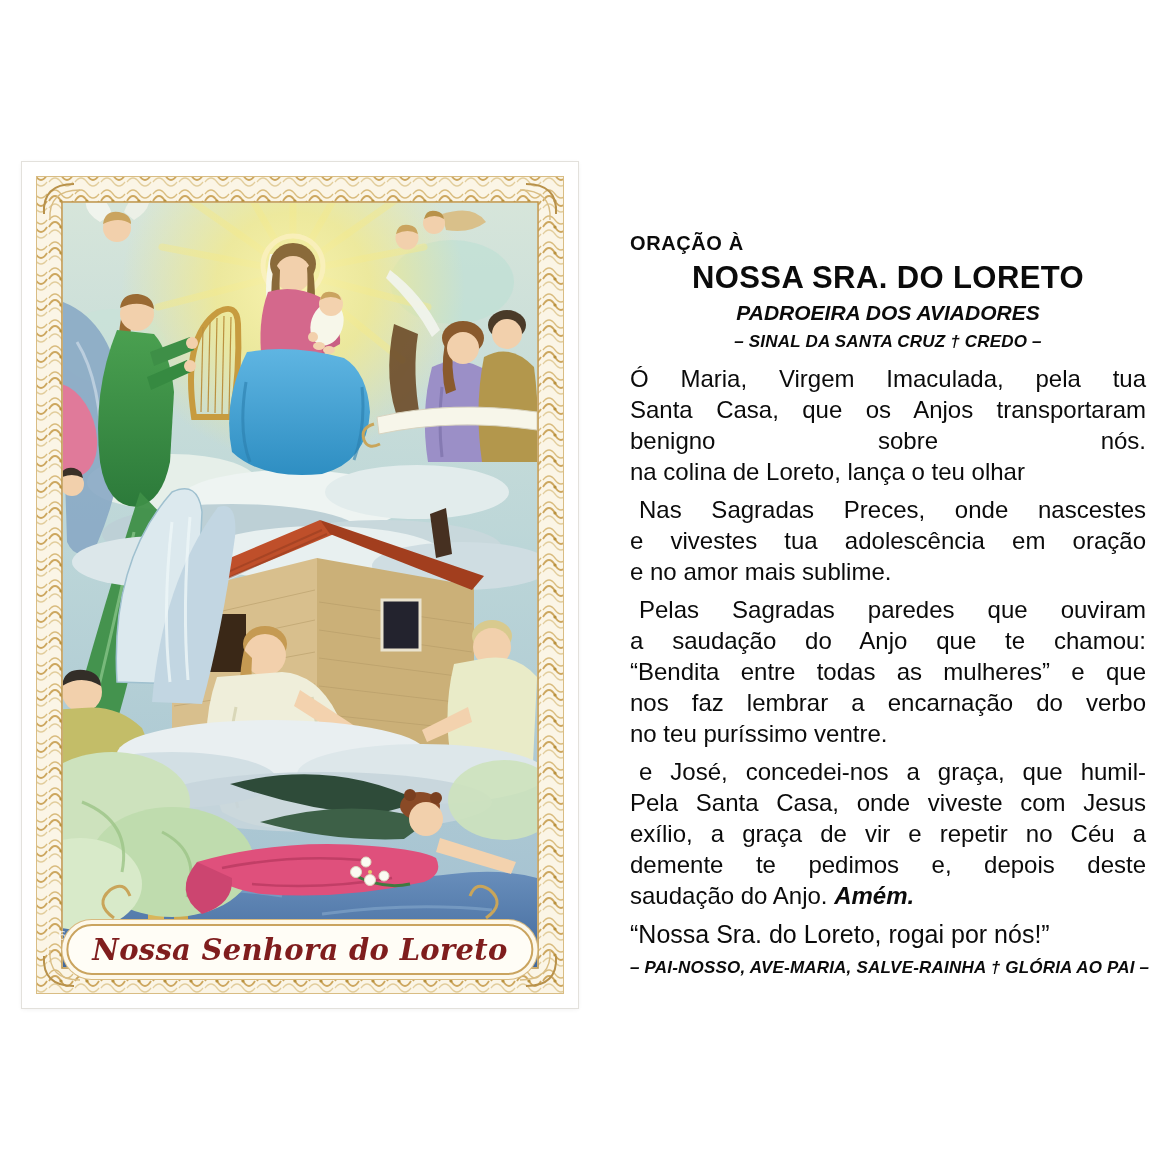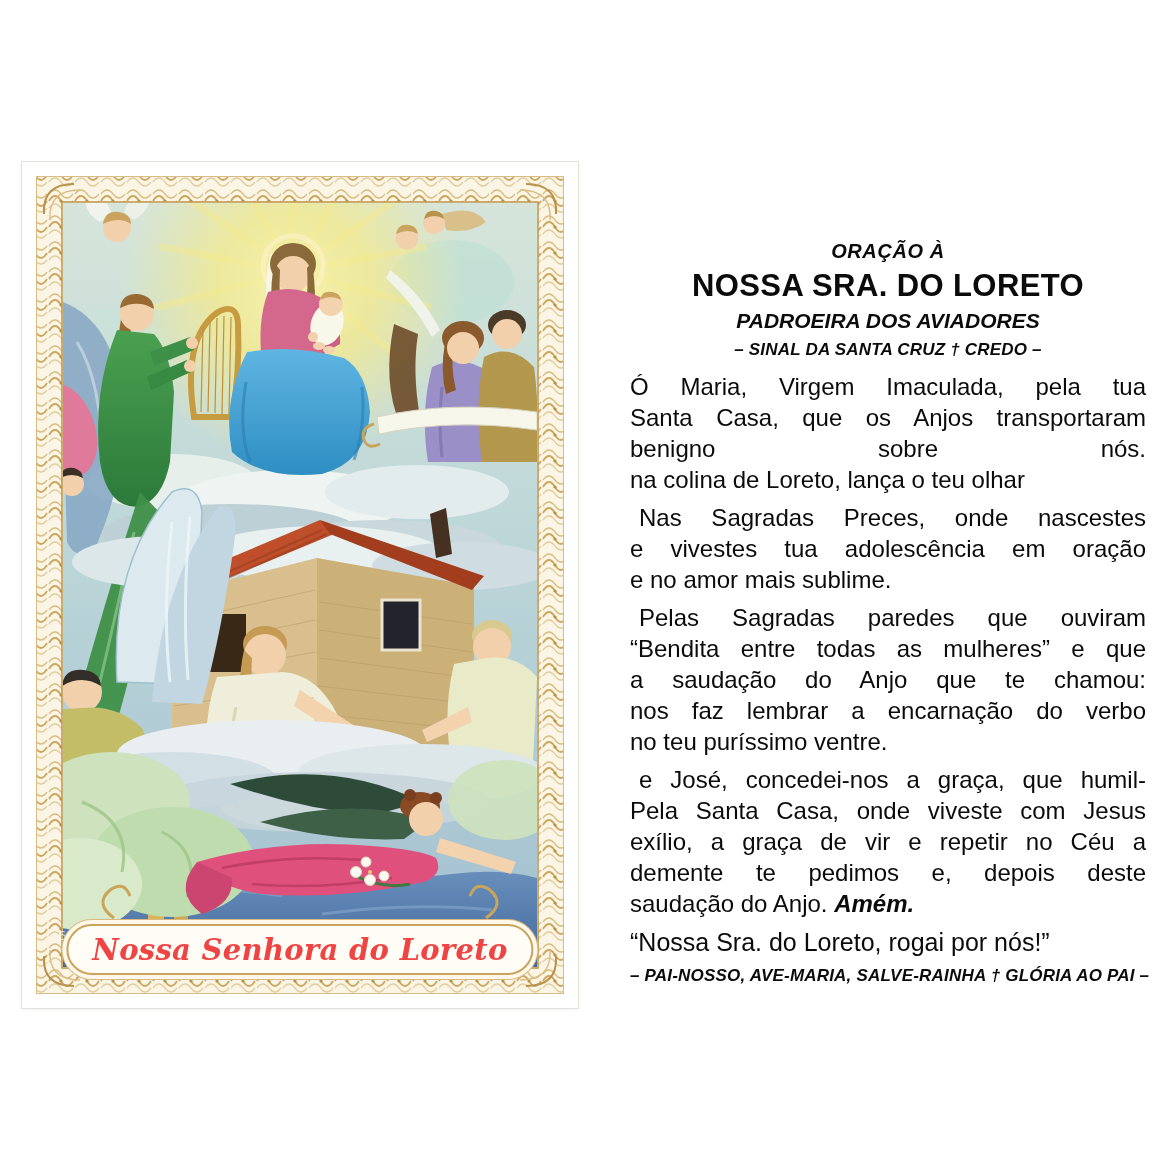--- a/index.html
+++ b/index.html
@@ -9,27 +9,27 @@
 
   
   .card{position:absolute;left:22px;top:162px;width:556px;height:846px;background:#ffffff;
         box-shadow:0 0 0 1px #e3e1dc,0 1px 5px rgba(0,0,0,.07);}
   .card svg{position:absolute;left:0;top:0;}
   .caption-pill{position:absolute;left:50%;bottom:33px;transform:translateX(-50%);
         height:47px;padding:0 24px;display:flex;align-items:center;justify-content:center;
         background:#fffdf6;border:2px solid #caa45f;border-radius:28px;
         box-shadow:0 0 0 4px #fdf8ea,0 0 0 5px #d8ba80;white-space:nowrap;}
   .caption-pill span{font-family:"DejaVu Serif",serif;font-weight:bold;font-style:italic;
-        font-size:29px;color:#ef4444;letter-spacing:.3px;}
+        font-size:29px;color:#7f1d1d;letter-spacing:.3px;}
   .plate{position:absolute;left:36px;top:766px;font-size:13px;color:rgba(255,255,255,.72);
         font-family:"DejaVu Sans",sans-serif;}
 
   
   .prayer{position:absolute;left:630px;top:232px;width:516px;}
-  .h1{text-align:center;font-weight:bold;font-size:20px;letter-spacing:.6px;margin:8px 0 5px;font-style:italic;}
+  .h1{text-align:left;font-weight:bold;font-size:20px;letter-spacing:.6px;margin:0 0 5px;}
   .h2{text-align:center;font-weight:bold;font-size:31px;letter-spacing:.4px;margin:0 0 5px;}
   .h3{text-align:center;font-weight:bold;font-style:italic;font-size:21px;margin:0 0 7px;}
   .rubric{text-align:center;font-weight:bold;font-style:italic;font-size:17px;
           letter-spacing:.2px;margin:0 0 11px;}
   .para{font-size:24px;line-height:31px;margin:0 0 7px;}
   .line{text-align:justify;text-align-last:justify;}
   .para > .line:last-child{text-align-last:left;}
   .lines-all .line:last-child{text-align-last:justify;}
   .para.indent > .line:first-child,
   .para.indent > .lines-all > .line:first-child{text-indent:9px;}
@@ -327,22 +327,22 @@
         <div class="line">benigno sobre nós.</div>
         <div class="line">na colina de Loreto, lança o teu olhar</div>
       </div>
     <div class="para indent">
         <div class="line">Nas Sagradas Preces, onde nascestes</div>
         <div class="line">e vivestes tua adolescência em oração</div>
         <div class="line">e no amor mais sublime.</div>
       </div>
     <div class="para indent">
         <div class="line">Pelas Sagradas paredes que ouviram</div>
+        <div class="line">a saudação do Anjo que te chamou:</div>
         <div class="line">“Bendita entre todas as mulheres” e que</div>
-        <div class="line">a saudação do Anjo que te chamou:</div>
         <div class="line">nos faz lembrar a encarnação do verbo</div>
         <div class="line">no teu puríssimo ventre.</div>
       </div>
 
     <div class="para indent">
       <div class="lines-all">
           <div class="line">e José, concedei-nos a graça, que humil-</div>
           <div class="line">Pela Santa Casa, onde viveste com Jesus</div>
           <div class="line">exílio, a graça de vir e repetir no Céu a</div>
           <div class="line">demente te pedimos e, depois deste</div>

